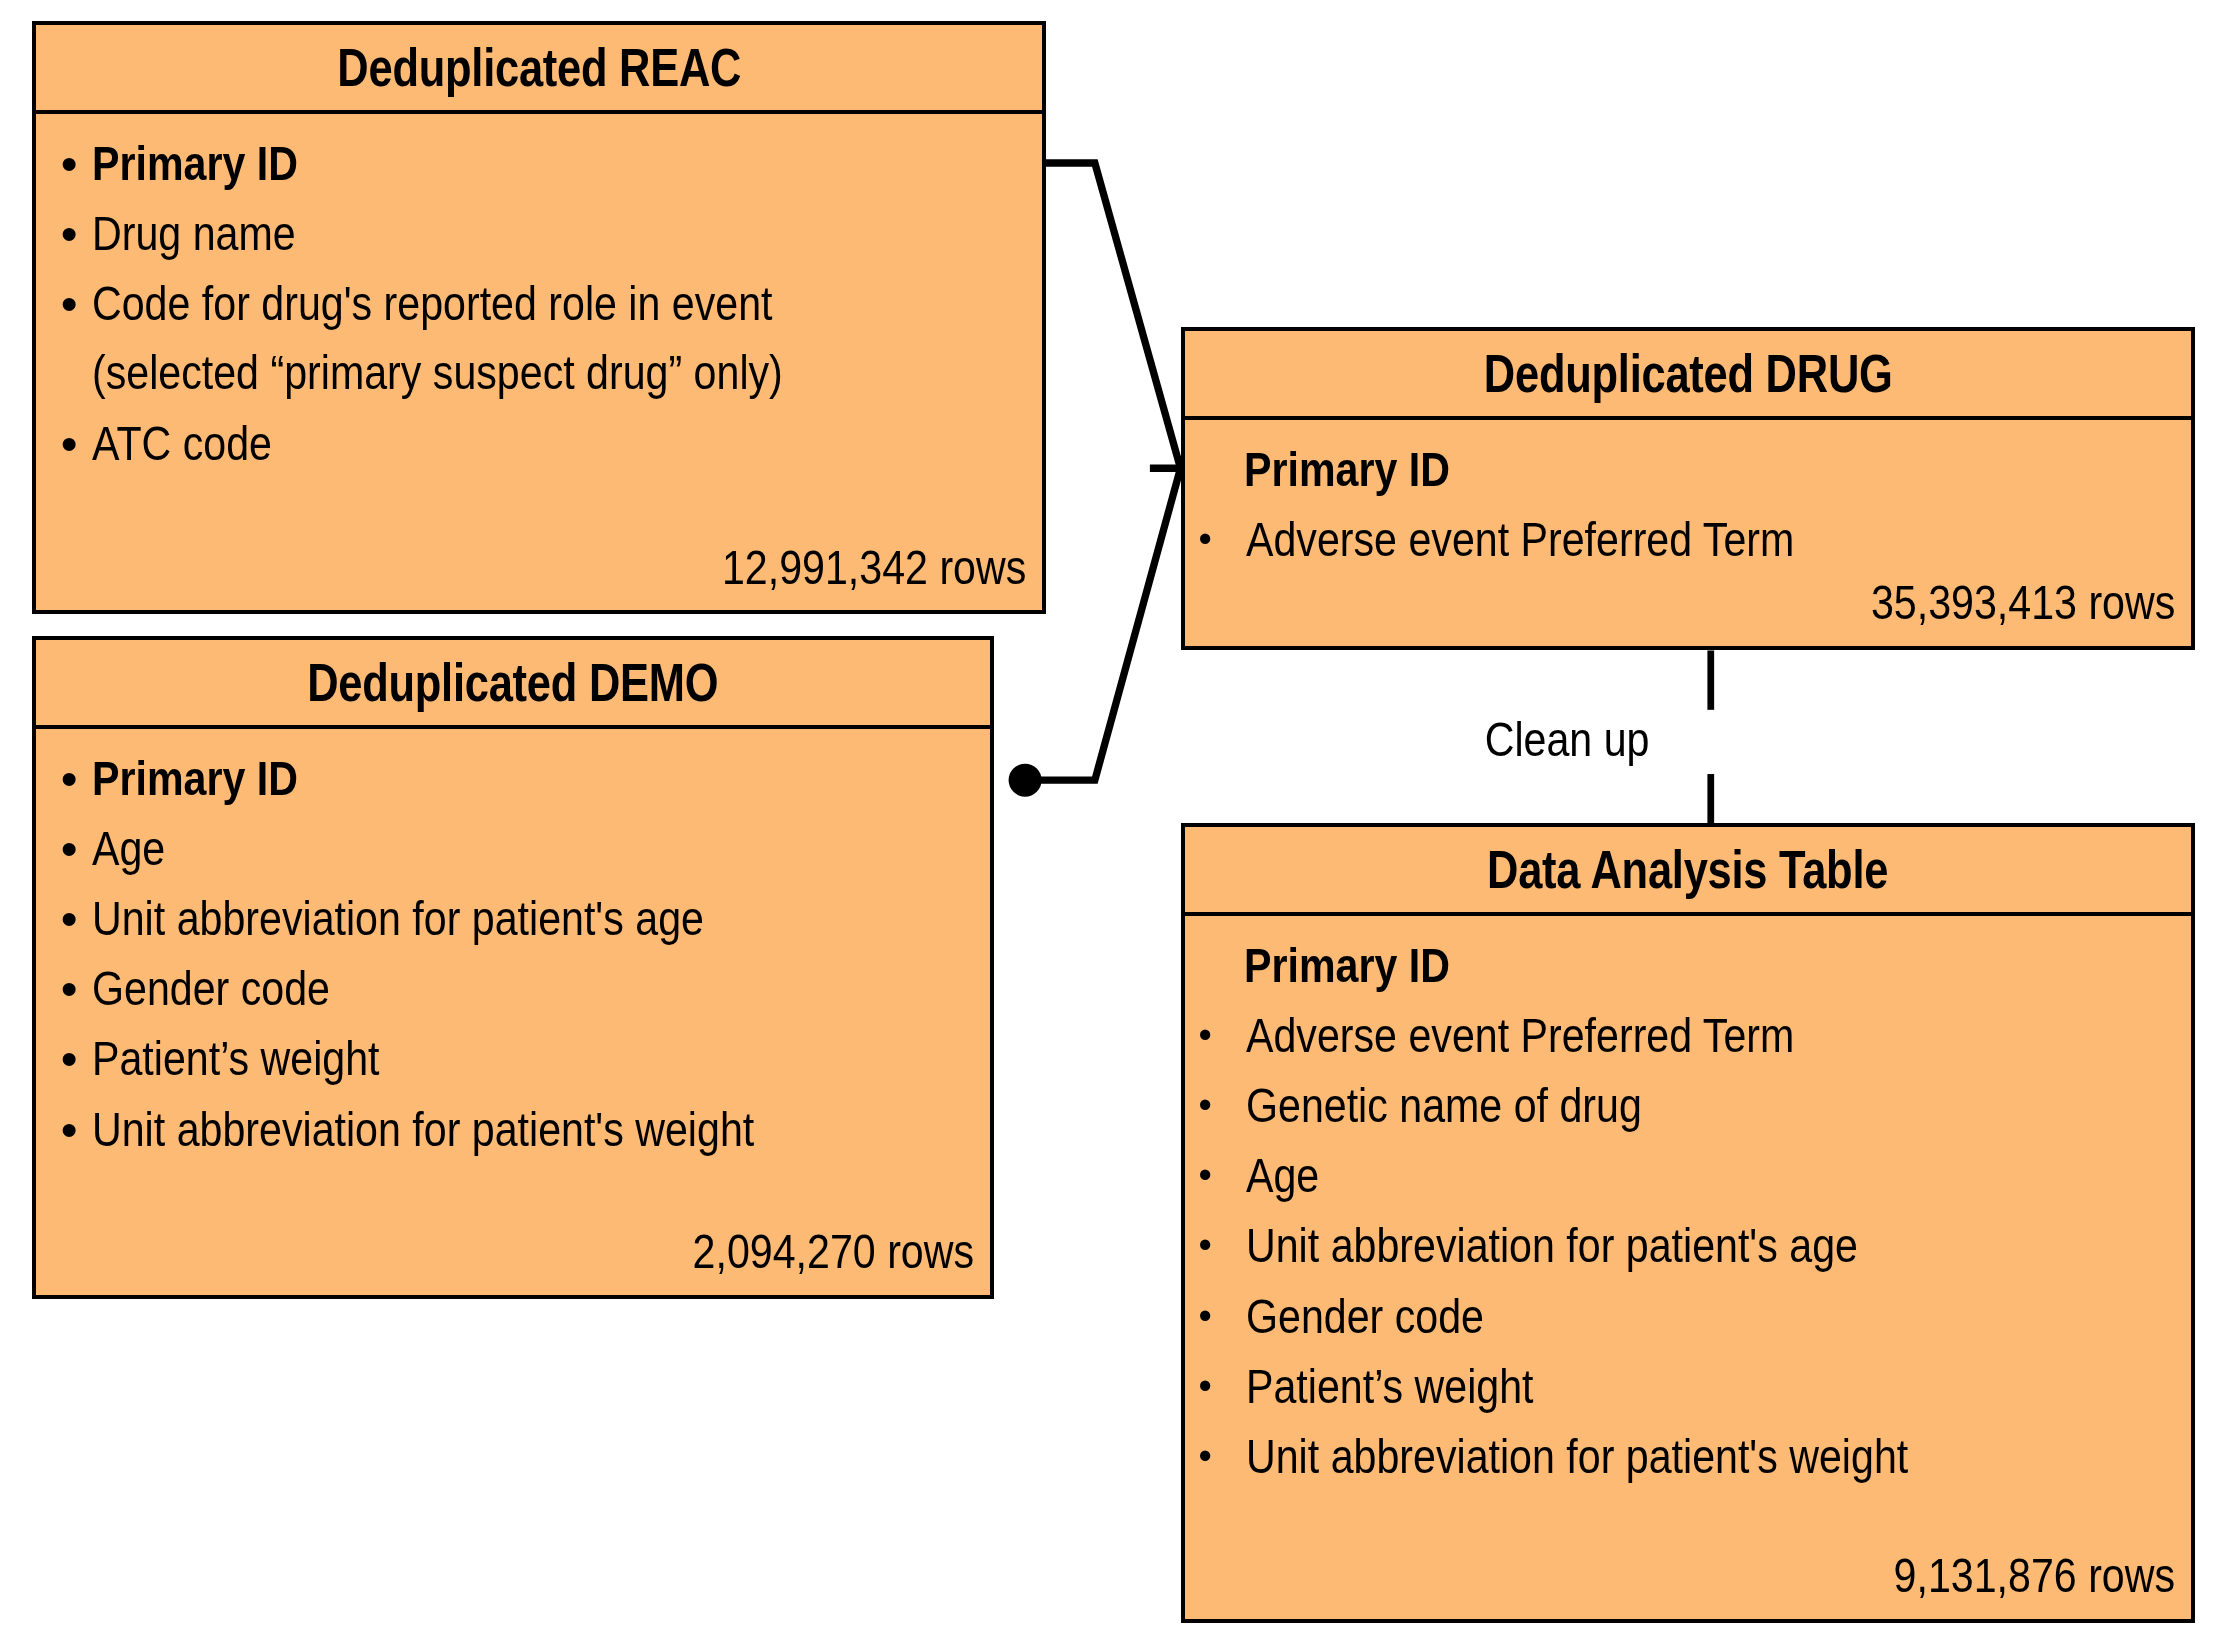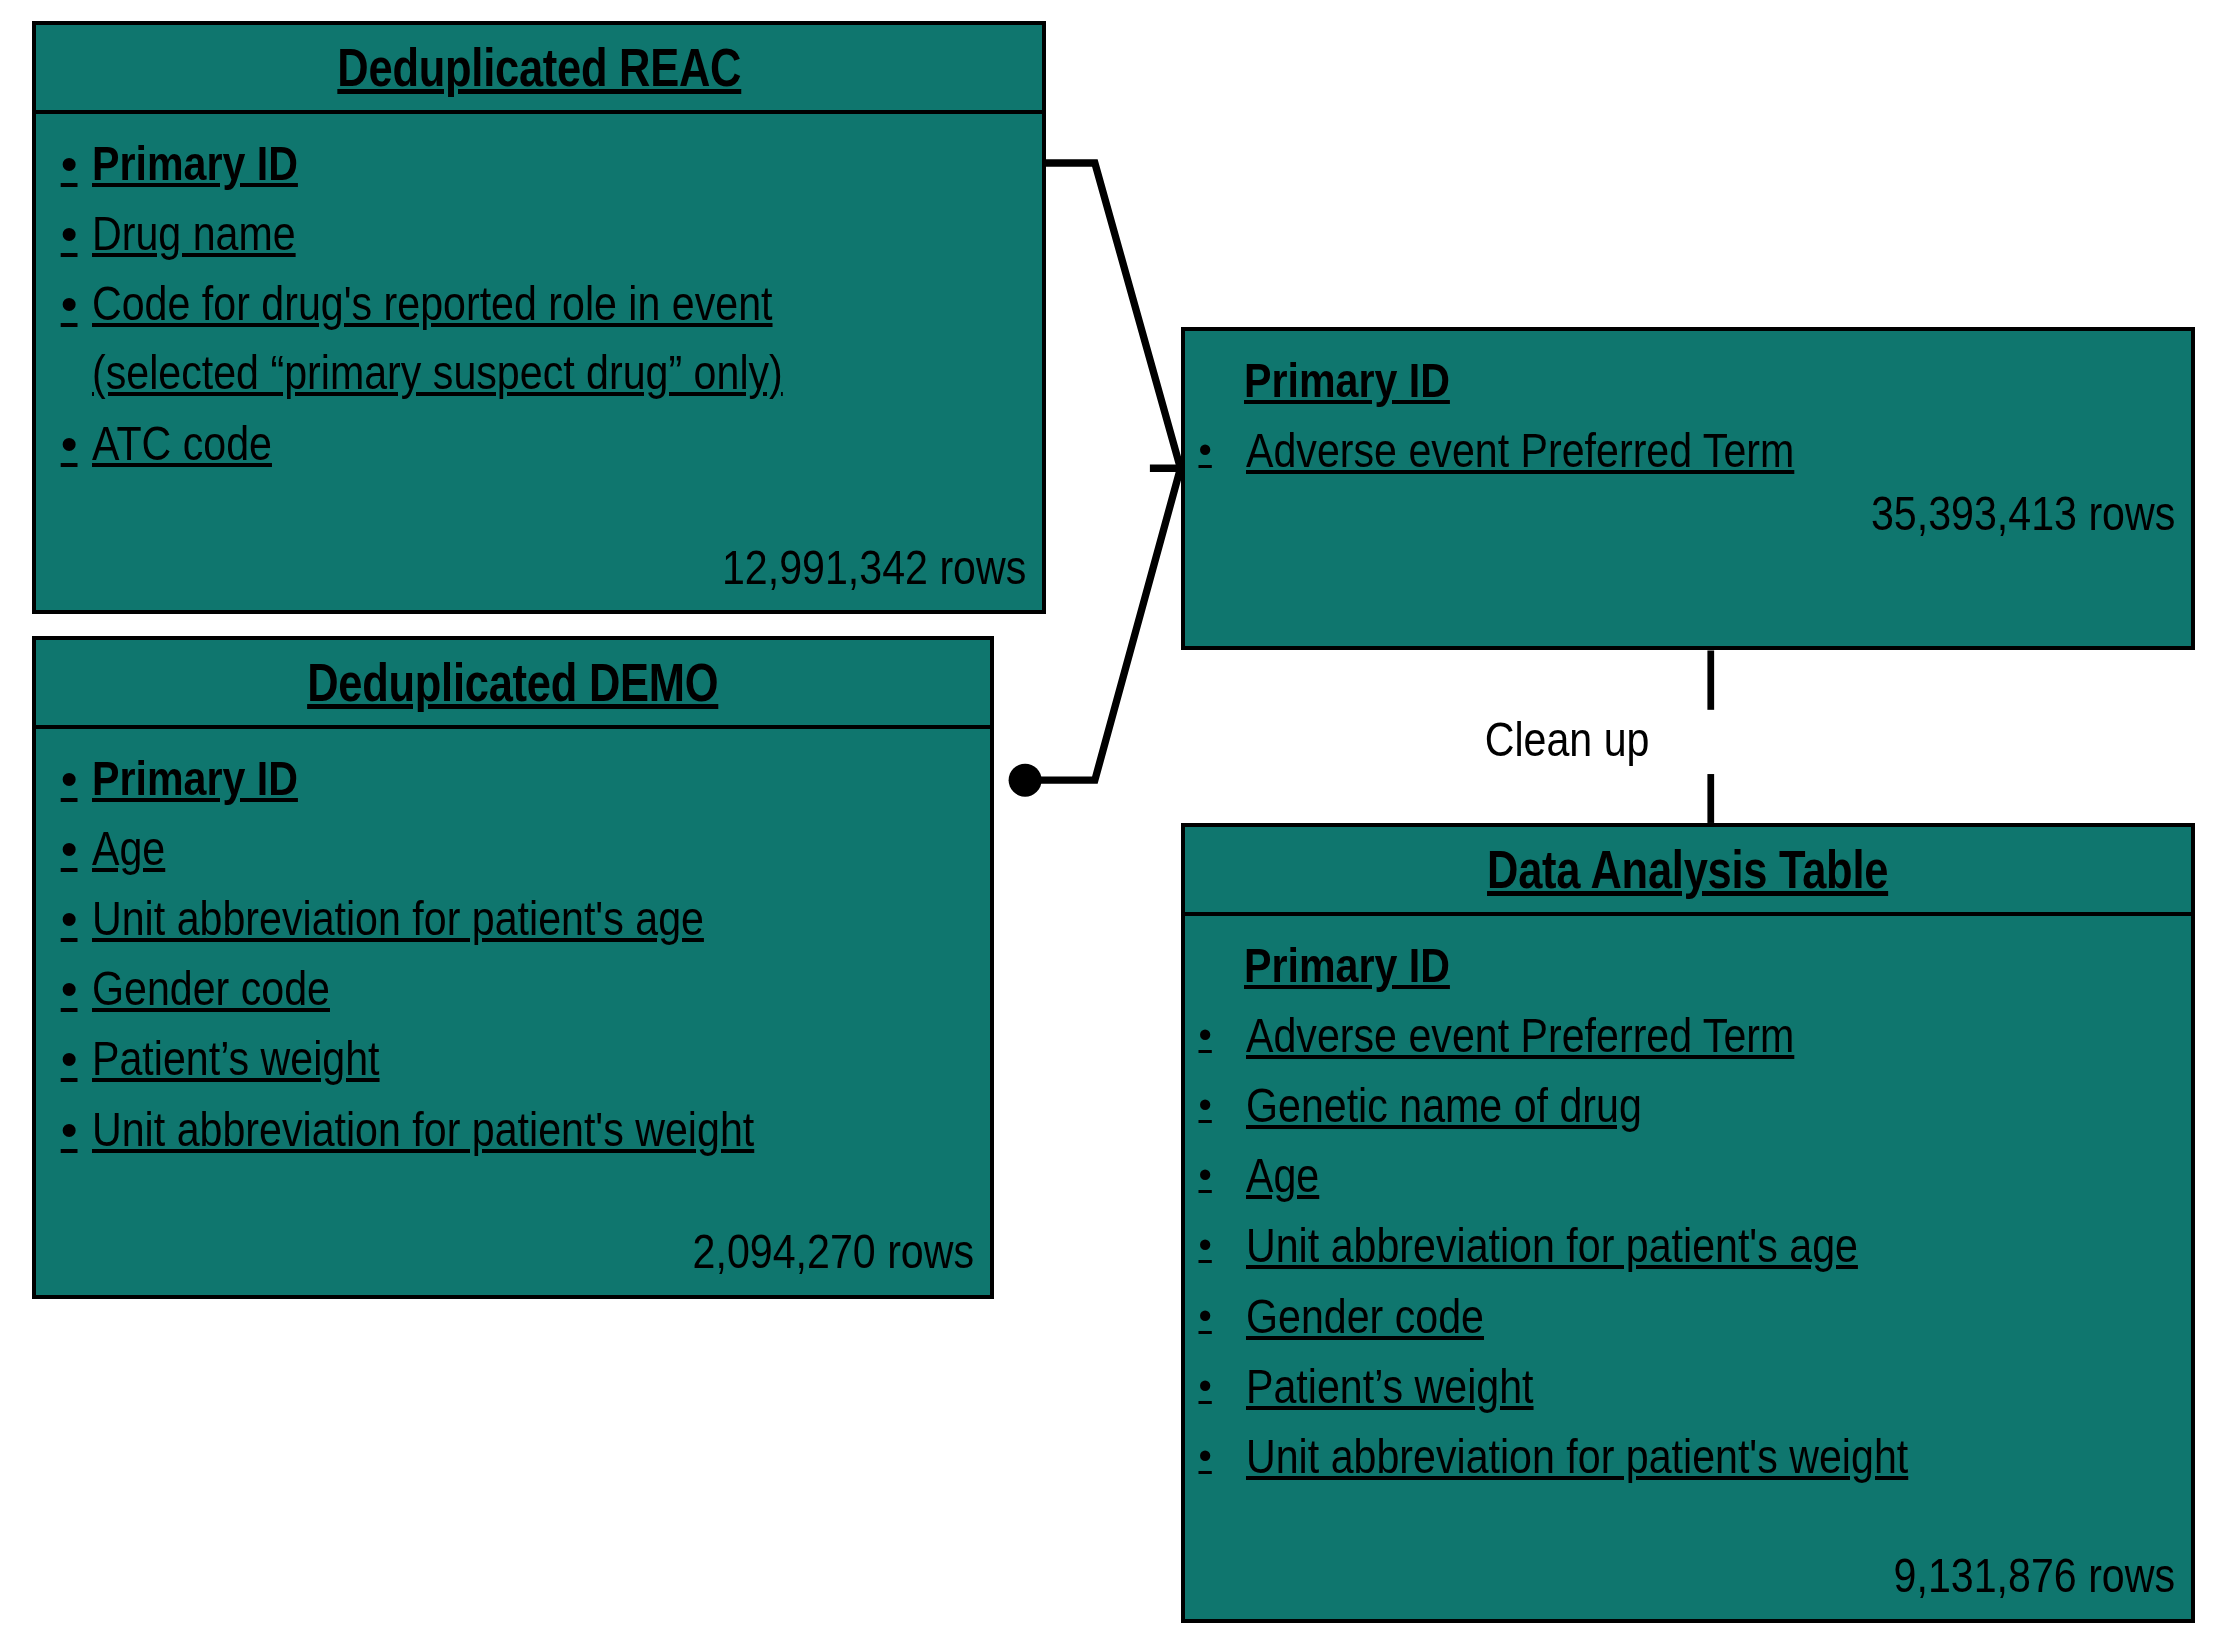--- a/index.html
+++ b/index.html
@@ -16,22 +16,21 @@
     overflow: hidden;
     font-family: "Liberation Sans", "DejaVu Sans", sans-serif;
     color: #000000;
   }
 
   
   .entity {
     position: absolute;
     box-sizing: border-box;
     border: 4.3px solid #000000;
-    background: #0f766e;
-    text-decoration: underline;
+    background: #fdba74;
   }
   .entity-header {
     box-sizing: border-box;
     height: 89px;
     border-bottom: 4.3px solid #000000;
     display: flex;
     align-items: center;
     justify-content: center;
   }
   .entity-title {
@@ -202,20 +201,23 @@
       <div class="attr">
         <span class="attr-bullet">•</span>
         <span class="attr-text">Unit abbreviation for patient's weight</span>
       </div>
 
       <div class="rowcount">2,094,270 rows</div>
     </div>
   </div>
 
   <div class="entity" id="entity-drug" style="left:1181px; top:327px; width:1014px; height:323px;">
+    <div class="entity-header">
+      <div class="entity-title">Deduplicated DRUG</div>
+    </div>
     <div class="entity-body">
 
       <div class="attr nobullet">
         <span class="attr-bullet">•</span>
         <span class="attr-text key">Primary ID</span>
       </div>
 
       <div class="attr indent">
         <span class="attr-bullet">•</span>
         <span class="attr-text">Adverse event Preferred Term</span>

